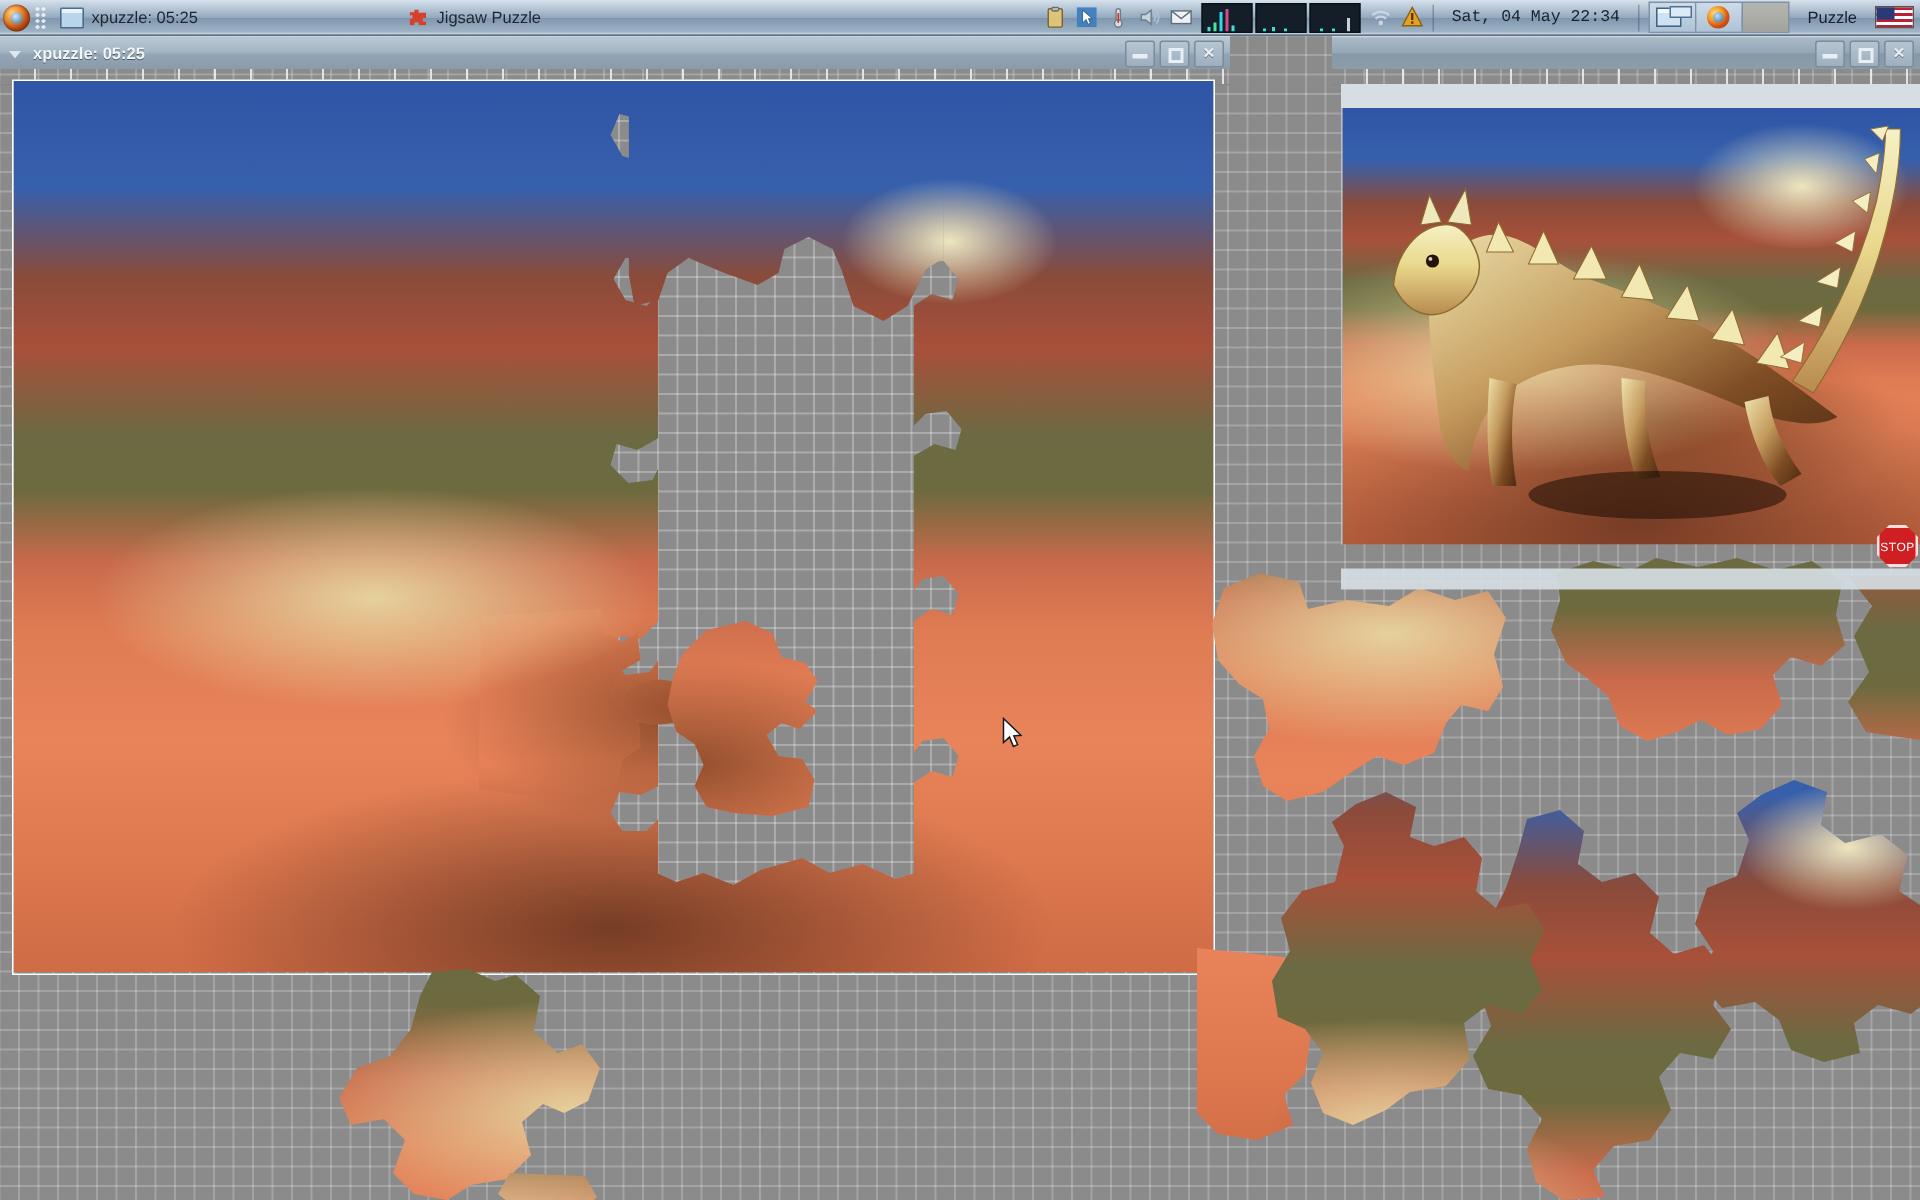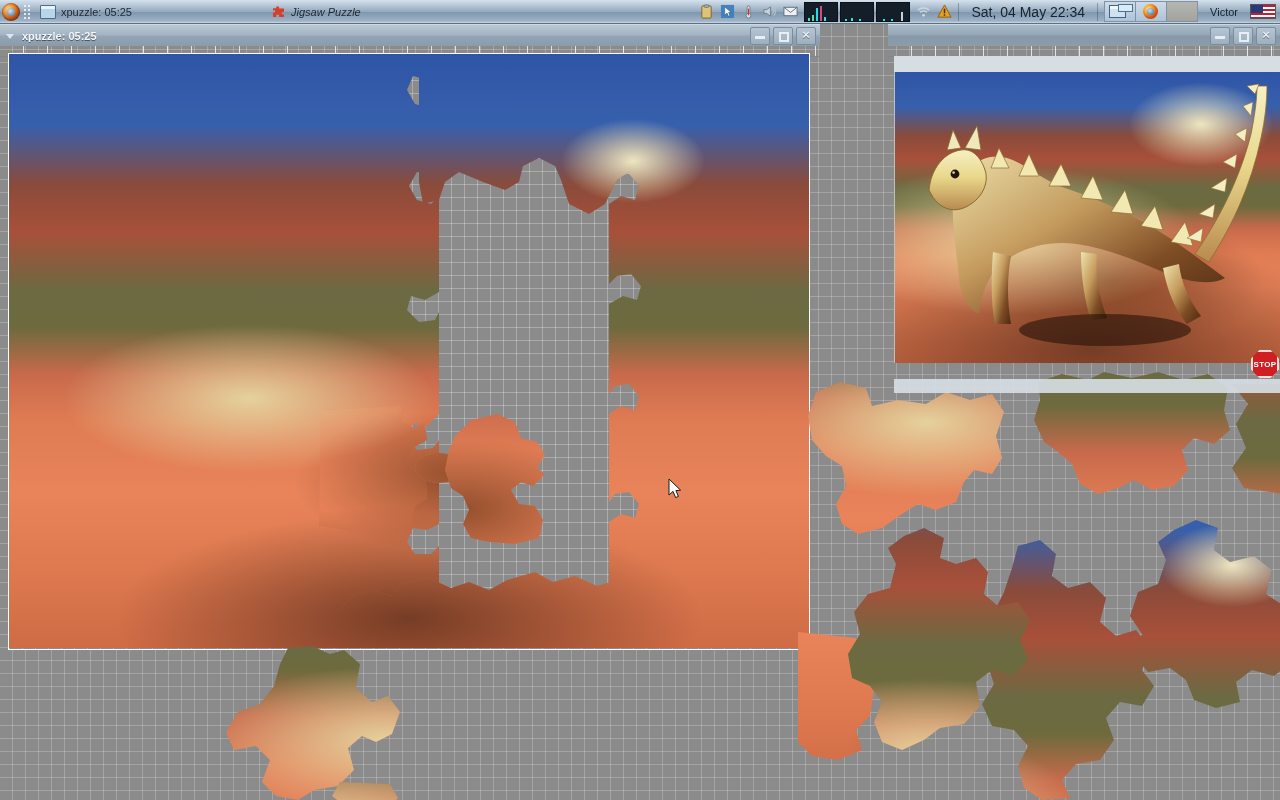--- a/index.html
+++ b/index.html
@@ -52,21 +52,21 @@
     background:radial-gradient(circle at 38% 34%,#f4f8fb,#9fb6c8 45%,#4b6378 100%);
     border:1px solid #3c5266;position:relative;}
   .paw-glyph:after{content:"";position:absolute;left:4px;top:4px;width:6px;height:5px;border-radius:50% 50% 45% 45%;background:#1d2a35;}
   .tb-spacer{flex:1 1 auto;}
   .tray{display:flex;align-items:center;height:24px;gap:6px;padding:0 4px;flex:none;}
   .tray-ic{width:15px;height:15px;flex:none;opacity:.95;}
   .tray-sep{width:1px;height:18px;background:rgba(40,60,80,.35);flex:none;}
   .monitors{display:flex;gap:2px;flex:none;align-items:center;}
   .mon{width:32px;height:18px;background:#141e28;border:1px solid #0a1118;position:relative;overflow:hidden;}
   .mon i{position:absolute;bottom:0;width:2px;background:#3fe0d0;display:block;}
-  .tb-clock{font-size:14px;color:#17222e;white-space:nowrap;padding:0 6px;flex:none;}
+  .tb-clock{font-size:11px;color:#17222e;white-space:nowrap;padding:0 6px;flex:none;font-family:Liberation Mono, monospace;}
   .pager{display:flex;border:1px solid #7e93a8;flex:none;height:19px;}
   .pg{width:30px;height:100%;border-right:1px solid #7e93a8;position:relative;
       background:linear-gradient(to bottom,#cddbe8,#aec3d6);}
   .pg:last-child{border-right:none;background:linear-gradient(to bottom,#b6b6b0,#a3a39d);}
   .pg-w1{position:absolute;left:4px;top:3px;width:15px;height:11px;border:1px solid #3e6384;
       background:linear-gradient(to bottom,#f1f7fc 0 3px,#cfe2f2 3px 100%);}
   .pg-w2{position:absolute;left:13px;top:2px;width:13px;height:6px;border:1px solid #4d7294;background:#dbeaf7;}
   .ff{position:absolute;left:7px;top:2px;width:15px;height:15px;border-radius:50%;
       background:radial-gradient(circle at 36% 34%,#ffe08a 0%,#f59b21 35%,#d9531a 60%,#8d2f0b 100%);}
   .ff:after{content:"";position:absolute;left:4px;top:4px;width:7px;height:7px;border-radius:50%;
@@ -152,21 +152,21 @@
       linear-gradient(to bottom, rgba(255,255,255,.20) 1px, transparent 1px);
     background-size:26px 26px;
     overflow:hidden;
   }
   #pv-bottom-blank{position:absolute;left:6px;top:355px;width:386px;height:14px;background:#d6dde3;opacity:.92;}
   #stop-btn{position:absolute;left:1251px;top:350px;width:28px;height:28px;z-index:60;}
   .stop-oct{width:28px;height:28px;background:#cf1f22;
     clip-path:polygon(30% 0,70% 0,100% 30%,100% 70%,70% 100%,30% 100%,0 70%,0 30%);
     border-radius:2px;display:flex;align-items:center;justify-content:center;
     box-shadow:0 0 0 2px rgba(255,255,255,.85) inset;}
-  .stop-oct span{color:#fff;font-size:8px;font-weight:bold;letter-spacing:.3px;text-align:center;}
+  .stop-oct span{color:#fff;font-size:8px;font-weight:normal;letter-spacing:.3px;text-align:center;}
 
   
   #cursor{position:absolute;left:668px;top:478px;width:14px;height:21px;z-index:80;pointer-events:none;}
 
   .lizard{position:absolute;}
 </style>
 </head>
 <body>
 
 <div id="screen">
@@ -176,21 +176,21 @@
   <div id="taskbar">
 
     <div class="tb-orb"></div>
     <div class="tb-grip"></div>
 
     <div class="tb-task" style="width:160px;">
       <div class="tb-winicon"></div>
       <span>xpuzzle:  05:25</span>
     </div>
 
-    <div class="tb-task" style="width:175px;margin-left:60px;font-style:italic;">
+    <div class="tb-task" style="width:175px;margin-left:60px;">
       <div class="puzzle-glyph"></div>
       <span>Jigsaw Puzzle</span>
     </div>
 
 
     <div class="tb-spacer"></div>
 
     <div class="tray">
 
       <svg class="tray-ic" viewBox="0 0 16 16">
@@ -260,21 +260,21 @@
         <div class="pg">
           <div class="pg-w1"></div>
           <div class="pg-w2"></div>
         </div>
         <div class="pg">
           <div class="ff"></div>
         </div>
         <div class="pg"></div>
       </div>
 
-      <div class="tb-user">Victor</div>
+      <div class="tb-user">Puzzle</div>
       <div class="flag">
         <div class="stripes"></div>
           <div class="canton"></div>
       </div>
     </div>
   </div>
 
   <div id="xpuzzle-win">
     <div class="win-title">
       <div class="win-menu-arrow"></div>

